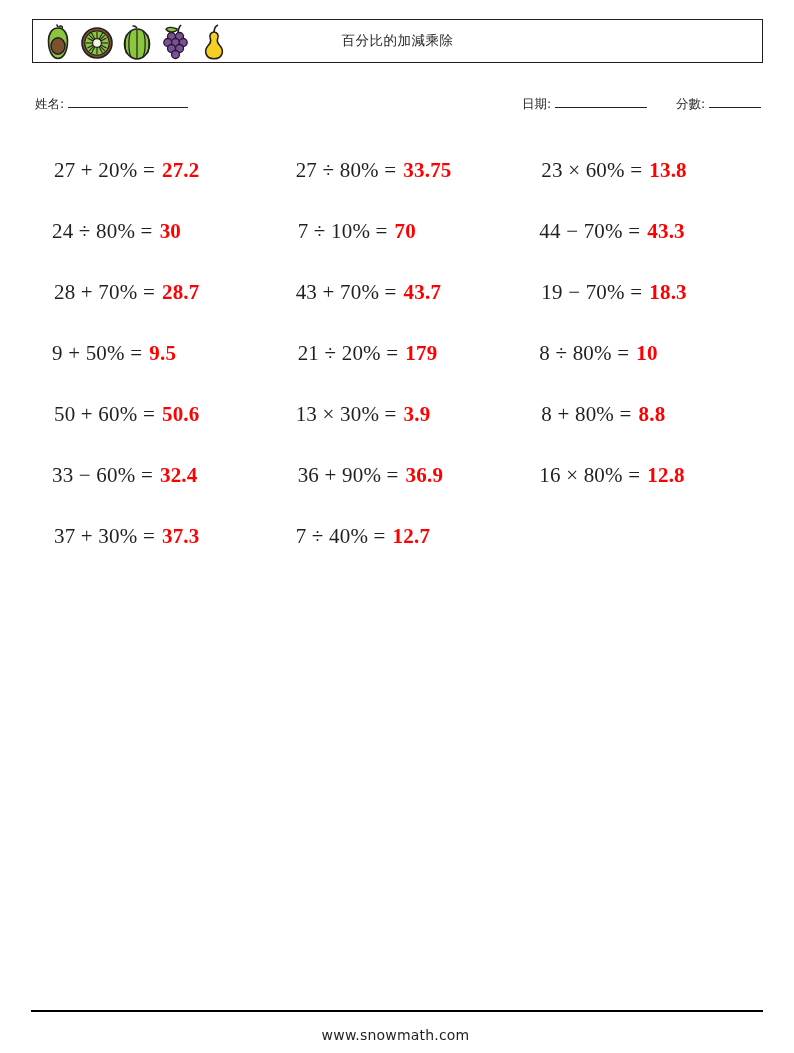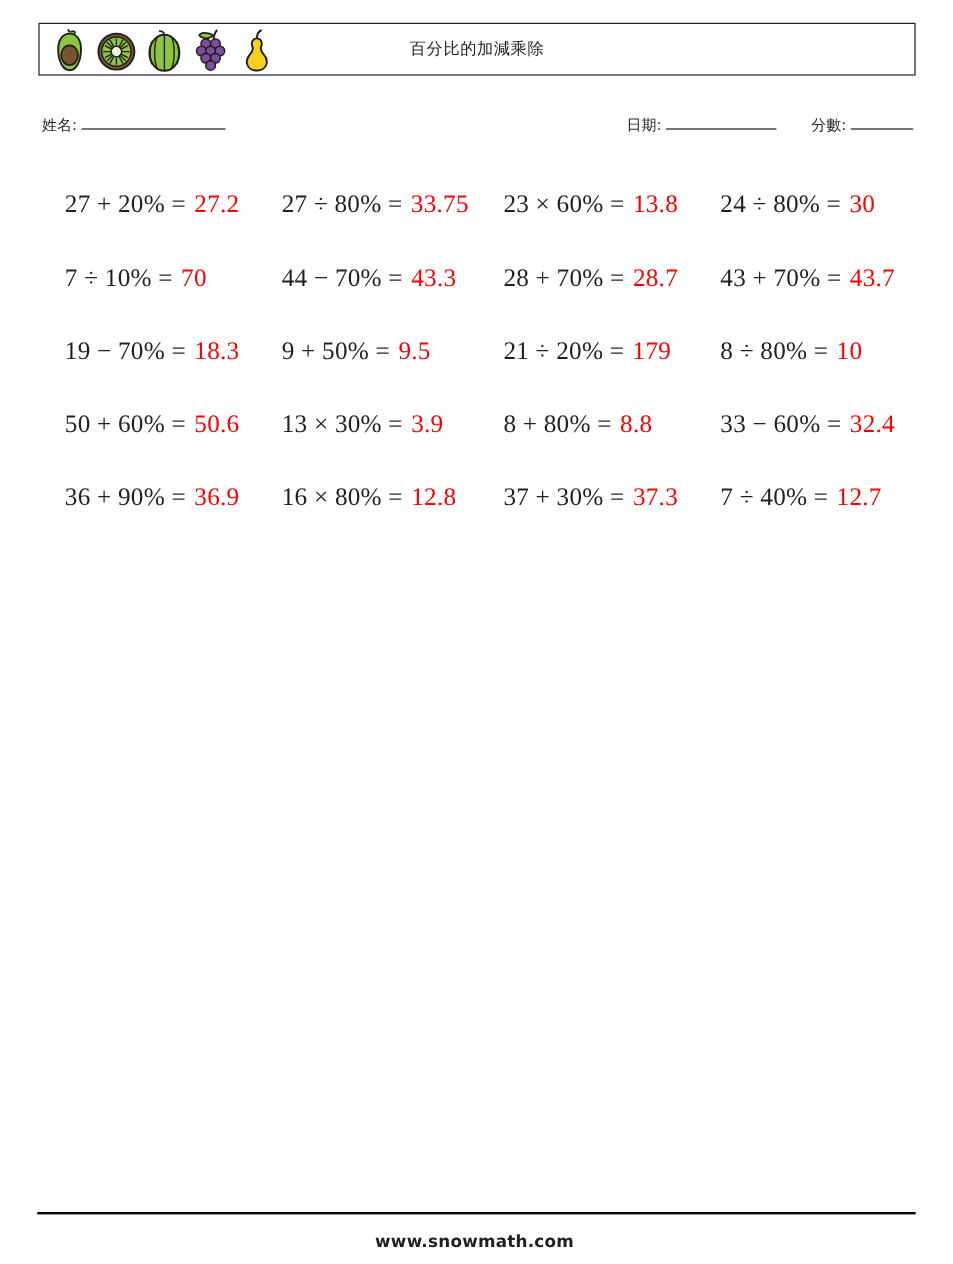--- a/index.html
+++ b/index.html
@@ -85,58 +85,59 @@
   .rule-date  { width: 92px; }
   .rule-score { width: 52px; }
 
   
   .problems {
     position: absolute;
     left: 32px;
     top: 140px;
     width: 731px;
     display: grid;
-    grid-template-columns: 1fr 1fr 1fr 1fr;
+    grid-template-columns: 1fr 1fr 1fr;
     grid-auto-rows: 61px;
     column-gap: 0px;
   }
   .problem {
     display: flex;
     align-items: center;
     font-size: 21px;
     line-height: 1;
     white-space: nowrap;
     padding-left: 22px;
     letter-spacing: 0.2px;
   }
   .problem.col2 { padding-left: 20px; }
   .q { color: #231f20; }
   .ans {
     color: #ff0000;
     margin-left: 7px;
+    font-weight: bold;
   }
 
   
   .footer-rule {
     position: absolute;
     left: 31px;
     top: 1010px;
     width: 732px;
     height: 0;
     border-top: 2px solid #000000;
   }
   .footer-text {
     position: absolute;
     left: 0;
     top: 1027px;
     width: 791px;
     text-align: center;
     font-family: "DejaVu Sans", "Liberation Sans", sans-serif;
     font-size: 14px;
-    font-weight: bold;
+    font-weight: normal;
     color: #231f20;
     letter-spacing: 0.2px;
   }
 </style>
 </head>
 <body>
 
 <div class="header-box">
 
   <div class="fruit-strip">

